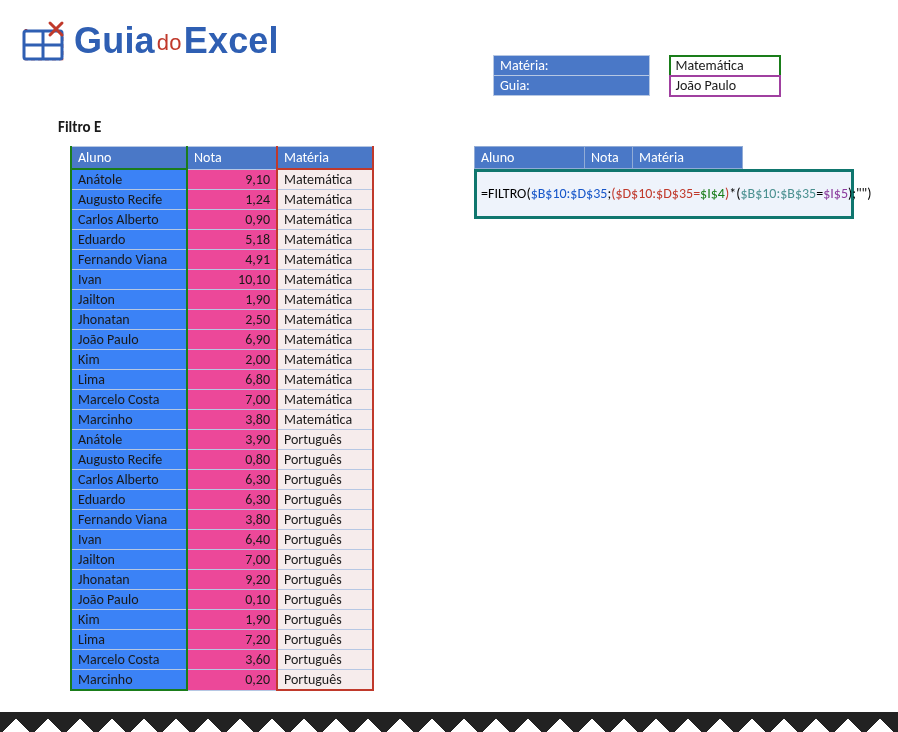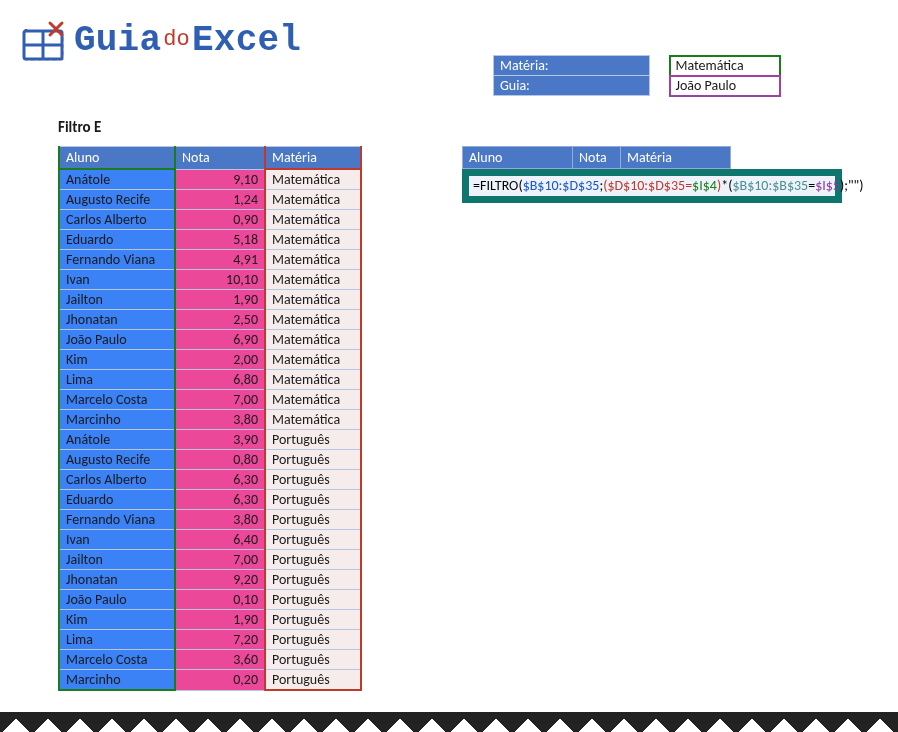--- a/index.html
+++ b/index.html
@@ -23,21 +23,21 @@
     align-items: flex-start;
     justify-content: space-between;
   }
   .logo {
     display: flex;
     align-items: center;
     gap: 4px;
   }
   .logo svg { display: block; }
   .brand {
-    font-family: Liberation Mono, monospace;
+    font-family: Liberation Sans, sans-serif;
     font-size: 36px;
     letter-spacing: 0.2px;
     font-weight: 400;
     color: #2f5fb3;
     line-height: 1;
   }
   .brand .guia  { color: #2f5fb3; font-weight: 600; }
   .brand .do    { color: #c0392b; font-size: 22px; font-weight: 500; vertical-align: middle; padding: 0 2px; }
   .brand .excel { color: #2f5fb3; font-weight: 600; }
 
@@ -71,21 +71,21 @@
   .section-title {
     font-weight: 700;
     font-size: 15px;
     margin: 22px 0 10px 40px;
   }
 
   .main-row {
     display: flex;
     align-items: flex-start;
     gap: 100px;
-    margin-left: 40px;
+    margin-left: 52px;
   }
 
   table.data {
     border-collapse: collapse;
     font-size: 14px;
   }
   table.data th {
     background: #4a78c7;
     color: #fff;
     font-weight: 400;
@@ -127,22 +127,22 @@
   }
   .rh-aluno   { width: 110px; }
   .rh-nota    { width: 48px; }
   .rh-materia { width: 110px; }
 
   .formula-cell {
     margin-top: 0;
     width: 380px;
     min-height: 20px;
     background: #eef3fb;
-    border: 7px solid #0f766e;
-    padding: 1px 4px;
+    border: 3px solid #0f766e;
+    padding: 13px 4px;
     font-family: Calibri, Arial, sans-serif;
     font-size: 14px;
     line-height: 18px;
     white-space: nowrap;
   }
   .formula-cell .kw  { color: #000; }
   .formula-cell .ref-blue   { color: #1656c9; }
   .formula-cell .ref-red    { color: #c0392b; }
   .formula-cell .ref-green  { color: #1a7d1a; }
   .formula-cell .ref-purple { color: #8a3a9c; }

